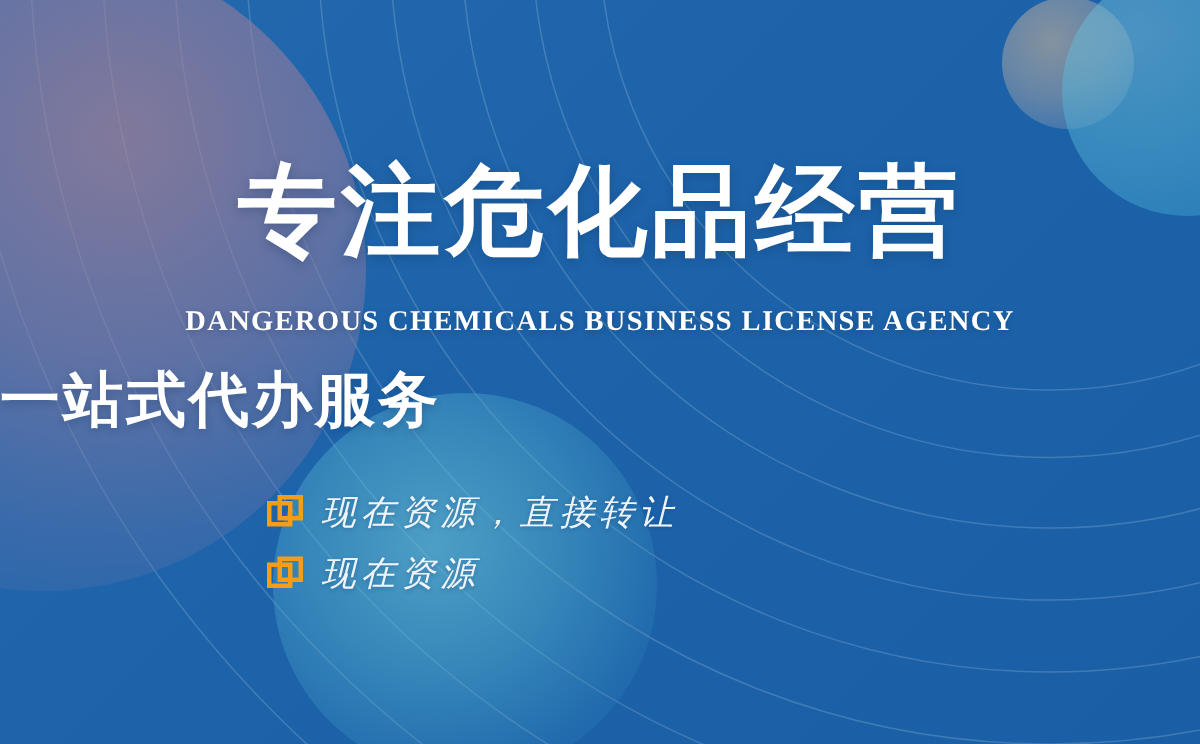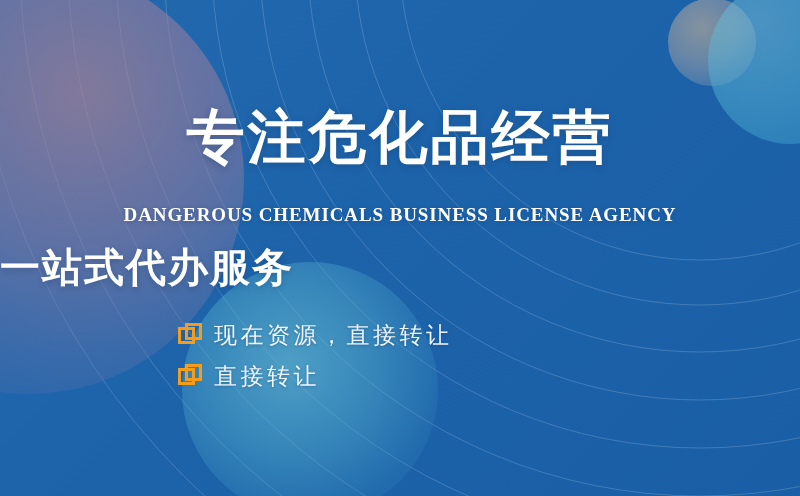--- a/index.html
+++ b/index.html
@@ -105,21 +105,21 @@
   }
 
   .headline {
     position: absolute;
     left: 0;
     right: 0;
     top: 108px;
     text-align: center;
     color: #ffffff;
     font-family: "DejaVu Sans", "Liberation Sans", sans-serif;
-    font-size: 58px;
+    font-size: 66px;
     font-weight: 700;
     letter-spacing: 3px;
     line-height: 1;
     text-shadow: 0 2px 7px rgba(12,46,86,0.30);
     white-space: nowrap;
   }
 
   .subtitle-en {
     position: absolute;
     left: 0;
@@ -151,23 +151,24 @@
     text-shadow: 0 2px 6px rgba(12,46,86,0.28);
   }
 
   .bullets {
     position: absolute;
     left: 178px;
     top: 316px;
   }
   .bullet-row {
     display: flex;
-    align-items: center;
+    align-items: flex-end;
     height: 38px;
     margin-bottom: 3px;
+    font-style: italic;
   }
   .bullet-icon {
     position: relative;
     width: 25px;
     height: 24px;
     flex: 0 0 auto;
     margin-right: 11px;
   }
   .bullet-icon .sq {
     position: absolute;
@@ -239,18 +240,18 @@
         </span>
         <span class="bullet-text">现在资源，直接转让</span>
       </div>
 
 
       <div class="bullet-row">
         <span class="bullet-icon">
           <span class="sq sq-a"></span>
           <span class="sq sq-b"></span>
         </span>
-        <span class="bullet-text">直接转让</span>
+        <span class="bullet-text">现在资源</span>
       </div>
 
     </div>
   </div>
 </div>
 
 </body></html>

